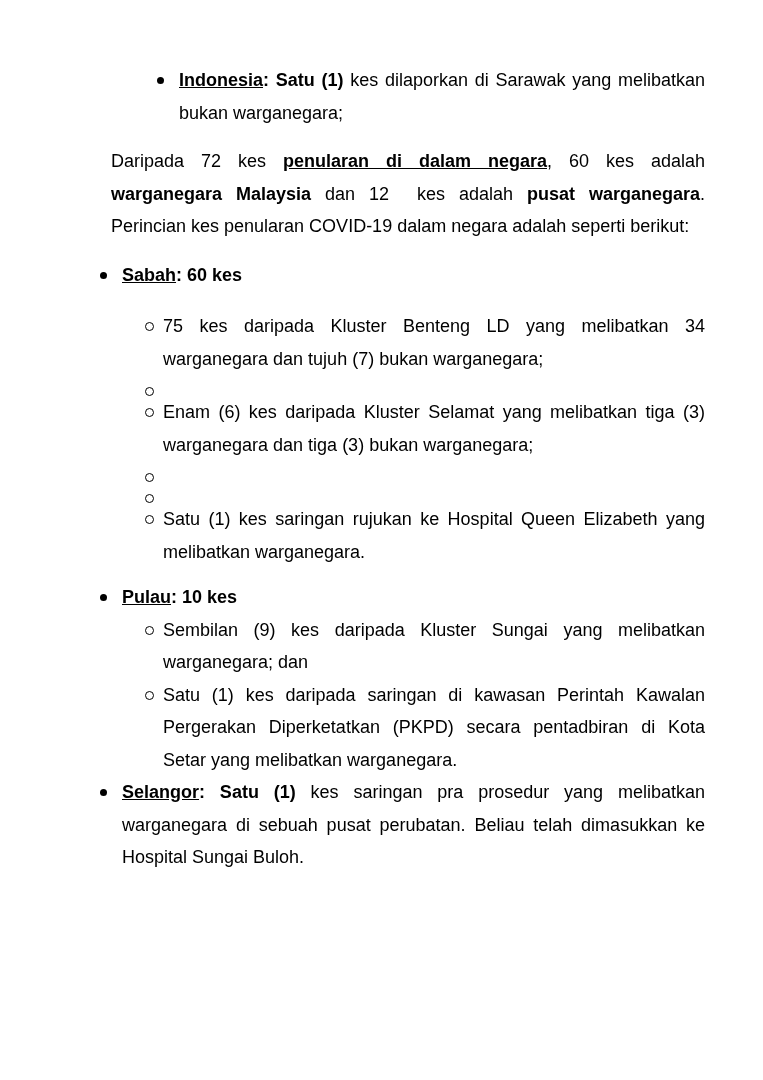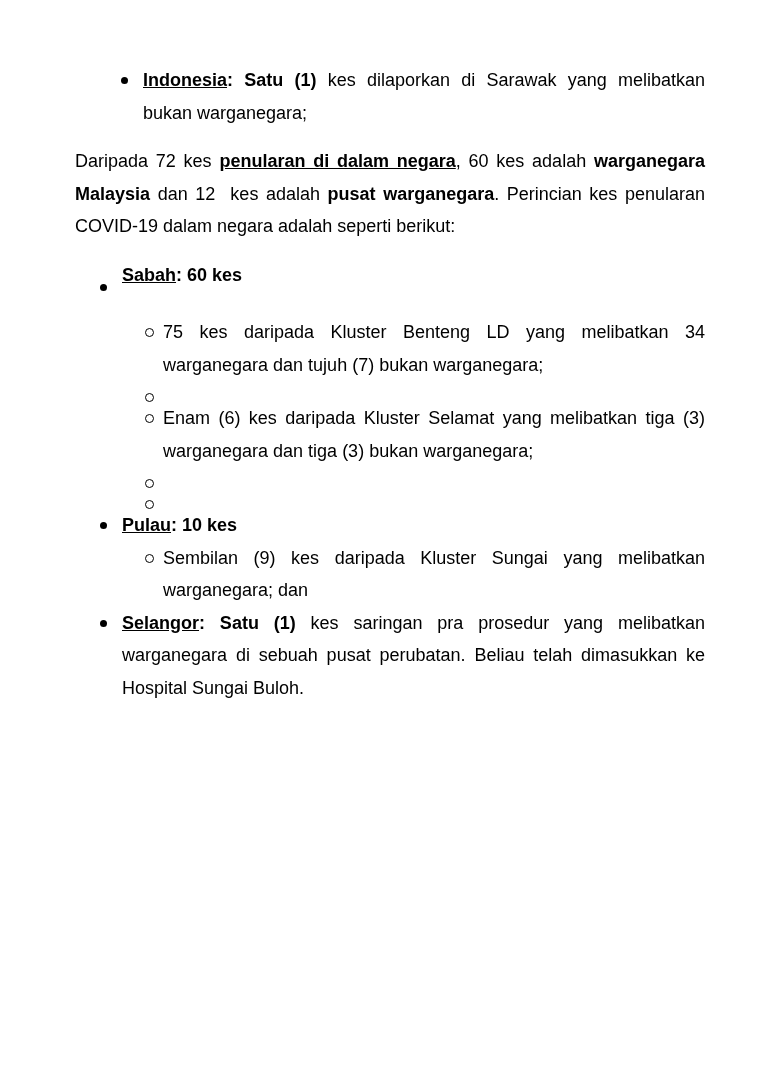--- a/index.html
+++ b/index.html
@@ -56,22 +56,22 @@
     box-sizing: border-box;
     width: 9px;
     height: 9px;
     margin-top: 12px;
     border: 1.5px solid #000000;
     border-radius: 50%;
     background: transparent;
   }
   .b  { font-weight: bold; }
   .bu { font-weight: bold; text-decoration: underline; }
-  .gap16 { margin-bottom: 16px; }
-  .gap19 { margin-bottom: 25px; align-items: flex-end; }
+  .gap16 { margin-bottom: 16px; margin-left: 36px; }
+  .gap19 { margin-bottom: 19px; }
   .gap13 { margin-bottom: 13px; }
 </style>
 </head>
 <body>
 
 <div class="page">
   <div class="content">
 
     <div class="brow gap16">
       <div class="mk mk-ctry">
@@ -118,37 +118,49 @@
         <span class="ring"></span>
       </div>
     </div>
 
     <div class="brow">
       <div class="mk mk-sub">
         <span class="ring"></span>
       </div>
     </div>
 
+    <div class="brow gap13">
+      <div class="mk mk-sub">
+        <span class="ring"></span>
+      </div>
+      <div class="btext"><span>Satu (1) kes saringan rujukan ke Hospital Queen Elizabeth yang melibatkan warganegara.</span></div>
+    </div>
 
     <div class="brow">
       <div class="mk mk-state">
         <span class="dot"></span>
       </div>
       <div class="btext">
         <span class="bu">Pulau</span><span class="b">: 10 kes</span>
       </div>
     </div>
 
     <div class="brow">
       <div class="mk mk-sub">
         <span class="ring"></span>
       </div>
       <div class="btext"><span>Sembilan (9) kes daripada Kluster Sungai yang melibatkan warganegara; dan</span></div>
     </div>
 
+    <div class="brow">
+      <div class="mk mk-sub">
+        <span class="ring"></span>
+      </div>
+      <div class="btext"><span>Satu (1) kes daripada saringan di kawasan Perintah Kawalan Pergerakan Diperketatkan (PKPD) secara pentadbiran di Kota Setar yang melibatkan warganegara.</span></div>
+    </div>
 
     <div class="brow">
       <div class="mk mk-state">
         <span class="dot"></span>
       </div>
       <div class="btext">
         <span class="bu">Selangor</span><span class="b">: Satu (1)</span><span> kes saringan pra prosedur yang melibatkan warganegara di sebuah pusat perubatan. Beliau telah dimasukkan ke Hospital Sungai Buloh.</span>
       </div>
     </div>
 

